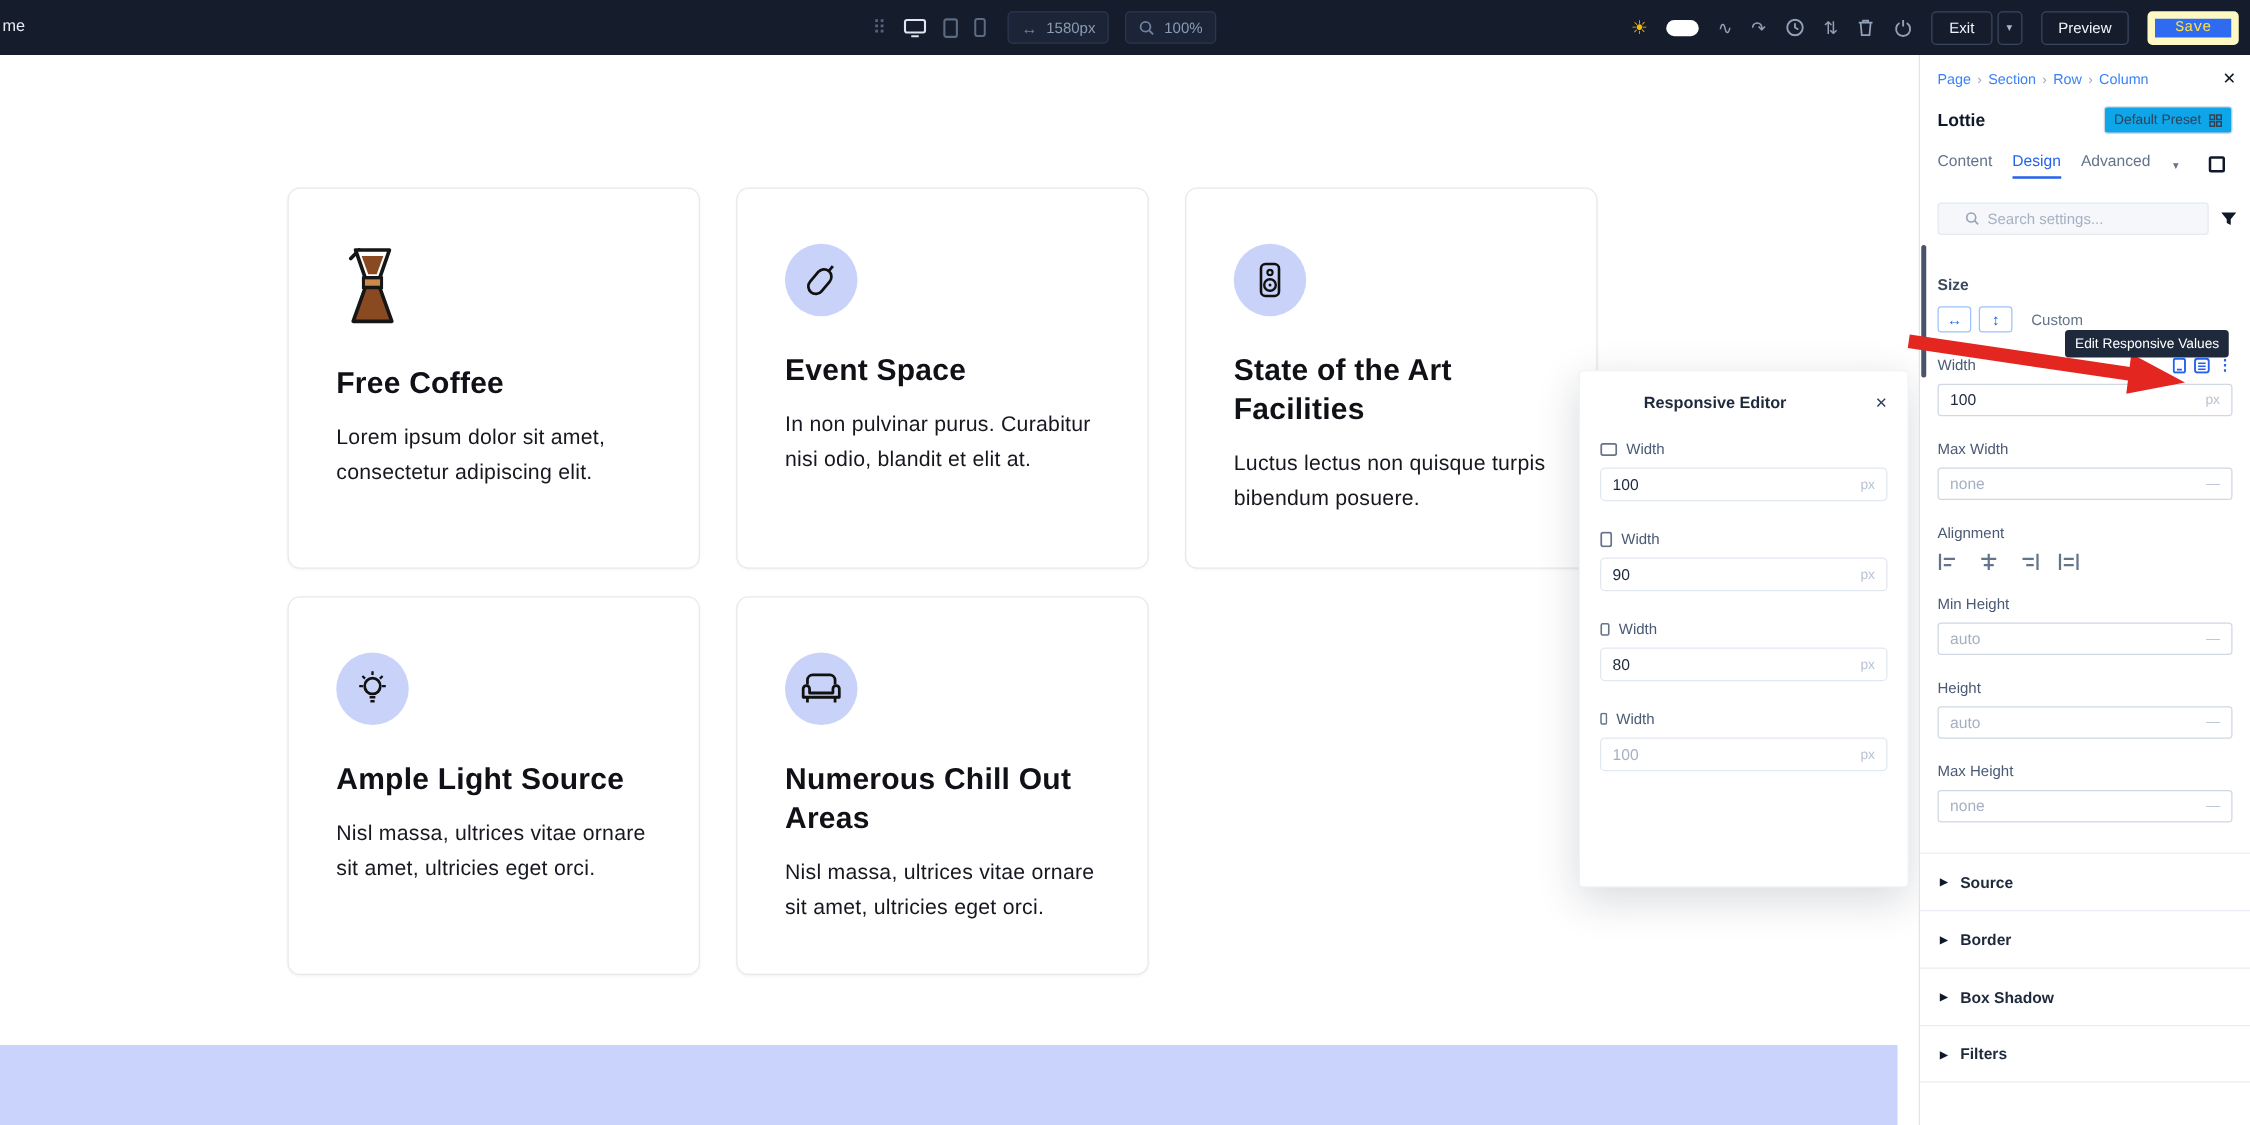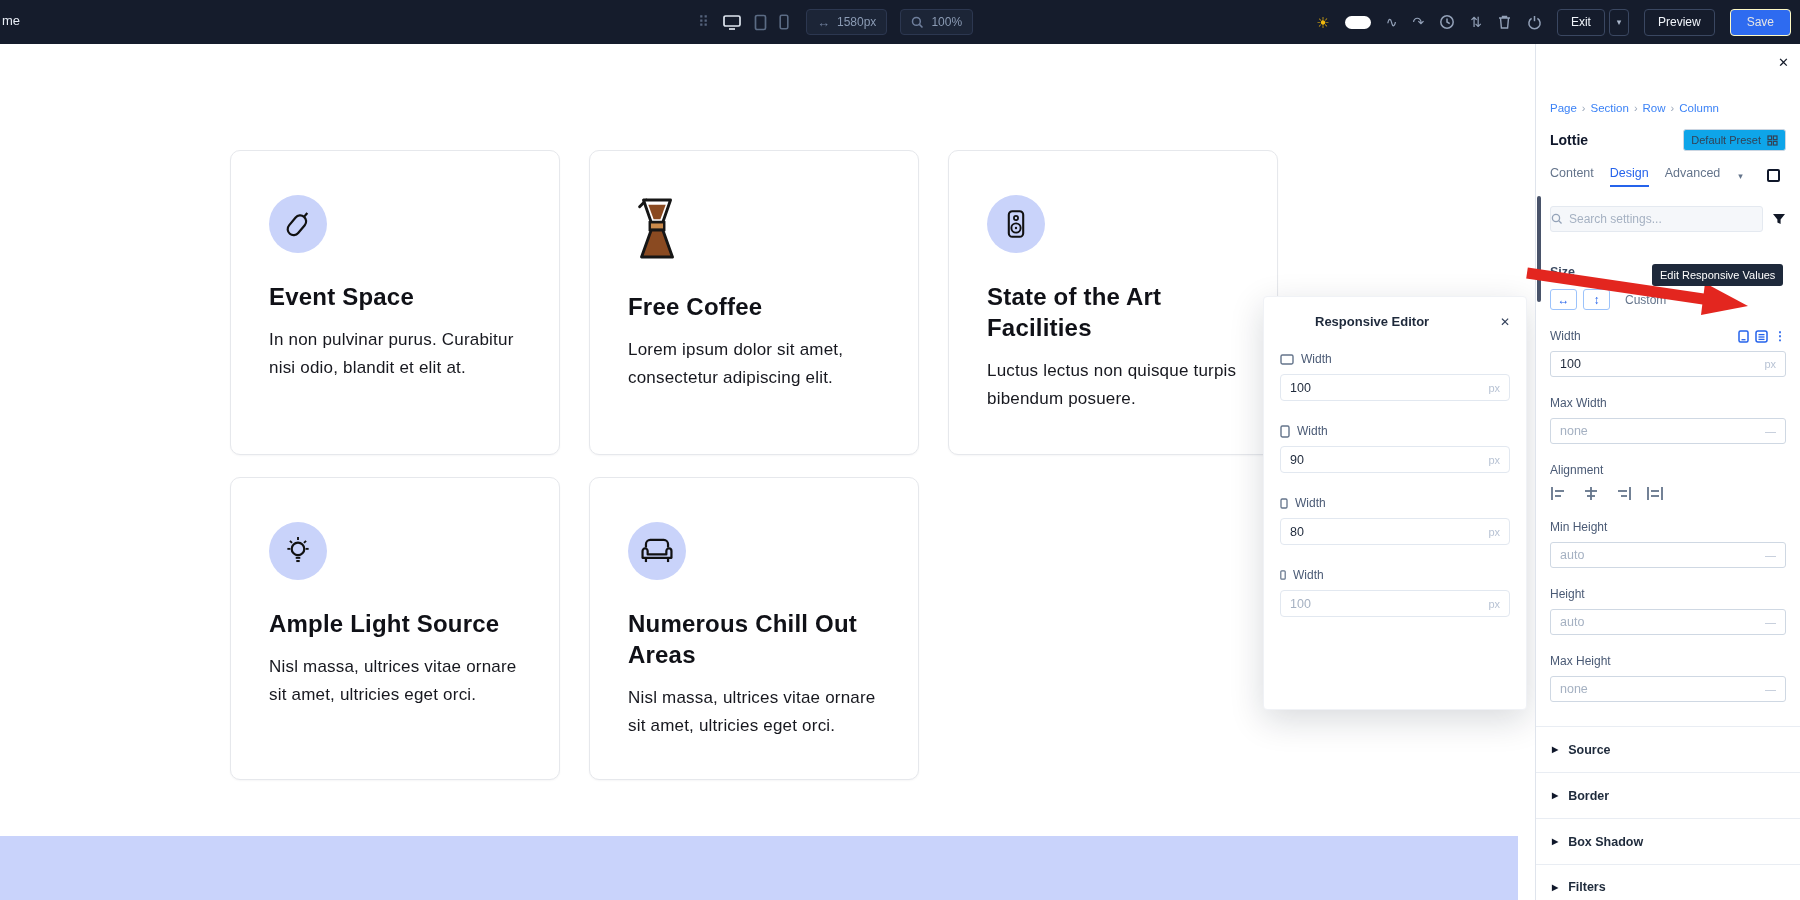--- a/index.html
+++ b/index.html
@@ -14,21 +14,21 @@
   .dev-group { display:flex; align-items:center; gap:12px; margin-right:4px; }
   .dev { display:flex; align-items:center; cursor:pointer; }
   .chip { display:flex; align-items:center; gap:7px; height:26px; padding:0 10px; background:#1c2537; border:1px solid #2c3750; border-radius:4px; color:#8b9bb4; font-size:12px; cursor:pointer; }
   .chip .glyph { font-size:13px; color:#6f7f9c; }
   .tb-right { position:absolute; right:9px; top:0; height:44px; display:flex; align-items:center; gap:15px; }
   .tb-ico { color:#93a1b8; font-size:14px; display:flex; align-items:center; cursor:pointer; line-height:1; }
   .sun { color:#f2b90d; font-size:15px; }
   .toggle { width:26px; height:13px; background:#ffffff; border-radius:7px; cursor:pointer; }
   .tb-btn { height:27px; padding:0 13px; background:transparent; border:1px solid #3a4761; border-radius:4px; color:#f1f5fb; font-size:12px; font-family:inherit; cursor:pointer; }
   .tb-caret { height:27px; width:20px; padding:0; margin-left:-11px; background:transparent; border:1px solid #3a4761; border-radius:4px; color:#aab6ca; font-size:9px; cursor:pointer; }
-  .tb-save { height:27px; padding:0 16px; background:#2e6bf0; border:1px solid #fef9c3; border-radius:4px; color:#e5e5e5; font-size:12px; font-family:Liberation Sans, sans-serif; cursor:pointer; }
+  .tb-save { height:27px; padding:0 16px; background:#2e6bf0; border:6px solid #fef9c3; border-radius:4px; color:#fde047; font-size:12px; font-family:Liberation Mono, monospace; cursor:pointer; }
 
   
   .canvas { position:absolute; left:0; top:44px; width:1535px; height:856px; background:#fff; z-index:10; }
   .band { position:absolute; left:0; bottom:0; width:1518px; height:64px; background:#c9d3fb; }
   .cards { position:absolute; left:230px; top:106px; display:grid; grid-template-columns:330px 330px 330px; grid-template-rows:305px 303px; column-gap:29px; row-gap:22px; }
   .card { background:#fff; border:1px solid #e6e8ec; border-radius:10px; padding:44px 28px 0 38px; box-shadow:0 1px 2px rgba(20,20,40,.04); cursor:pointer; }
   .icon-circle { width:58px; height:58px; border-radius:50%; background:#c9d3fa; display:flex; align-items:center; justify-content:center; }
   .icon-plain { width:62px; height:68px; display:flex; align-items:flex-end; }
   .card h3 { margin-top:28px; font-size:24px; font-weight:700; color:#101117; line-height:1.3; max-width:256px; letter-spacing:.2px; }
   .card p { margin-top:14px; font-size:17px; line-height:1.65; color:#17181f; max-width:262px; letter-spacing:.2px; }
@@ -41,34 +41,34 @@
   .pfield-label { margin-top:23px; display:flex; align-items:center; gap:7px; font-size:12px; color:#4a5a75; }
   .pfield-input { margin-top:8px; height:27px; border:1px solid #e2e8f0; border-radius:4px; display:flex; align-items:center; padding:0 9px; }
   .pfield-input input { flex:1; min-width:0; border:0; outline:0; font-size:12.5px; color:#1e293b; font-family:inherit; background:transparent; }
   .unit { font-size:11px; color:#b8c3d4; }
   input::placeholder { color:#a5b1c2; }
   .dev-glyph { display:flex; align-items:center; }
 
   
   .sidebar { position:absolute; right:0; top:44px; width:265px; height:856px; background:#fff; border-left:1px solid #dfe4ec; z-index:45; padding:14px 14px 0; }
   .side-scroll { position:absolute; left:1px; top:152px; width:4px; height:106px; background:#49536a; border-radius:2px; cursor:grab; }
-  .crumbs { display:flex; align-items:center; gap:5px; font-size:11.5px; color:#3b82f6;margin-top:44px; }
+  .crumbs { display:flex; align-items:center; gap:5px; font-size:11.5px; color:#3b82f6; }
   .crumb { cursor:pointer; }
   .crumb-sep { color:#9aa7ba; font-size:11px; }
   .side-close { position:absolute; right:11px; top:11px; font-size:13px; color:#111827; cursor:pointer; }
   .el-row { margin-top:15px; display:flex; align-items:center; justify-content:space-between; }
   .el-title { font-size:14px; font-weight:700; color:#0f172a; }
   .preset-btn { display:flex; align-items:center; gap:6px; border:1px solid #cbd5e1; background:#0ea5e9; border-radius:3px; font-size:11px; color:#334155; padding:4px 7px; font-family:inherit; cursor:pointer; }
   .tabs { margin-top:15px; display:flex; align-items:center; gap:16px; font-size:12.5px; color:#64748b; }
   .tab { cursor:pointer; padding-bottom:5px; }
   .tab.active { color:#2563eb; border-bottom:2px solid #2563eb; margin-bottom:-2px; }
   .tabs-caret { font-size:9px; color:#64748b; cursor:pointer; margin-left:2px; }
   .sq-icon { width:13px; height:13px; border:2px solid #0f172a; border-radius:2px; margin-left:8px; cursor:pointer; }
   .search-row { margin-top:21px; display:flex; align-items:center; gap:9px; }
-  .search-box { flex:1; height:26px; background:#f5f7fa; border:1px solid #e4e9f0; border-radius:3px; display:flex; align-items:center; gap:6px; padding:0 0; }
+  .search-box { flex:1; height:26px; background:#f5f7fa; border:1px solid #e4e9f0; border-radius:3px; display:flex; align-items:center; gap:6px; padding:0 21px; }
   .search-box input { flex:1; min-width:0; border:0; outline:0; background:transparent; font-size:12px; color:#334155; font-family:inherit; }
   .funnel { cursor:pointer; display:flex; }
   .sec-label { margin-top:33px; font-size:12.5px; font-weight:700; color:#3b4a61; }
   .seg-row { margin-top:10px; display:flex; align-items:center; gap:6px; }
   .seg-btn { width:27px; height:21px; border:1px solid #9cc3fb; background:#fff; border-radius:3px; color:#2563eb; font-size:12px; line-height:1; cursor:pointer; }
   .custom-lbl { margin-left:9px; font-size:12px; color:#64748b; }
   .f-label-row { margin-top:19px; display:flex; align-items:center; justify-content:space-between; }
   .f-label { font-size:12px; color:#4a5a75; }
   .resp-icons { display:flex; align-items:center; gap:6px; color:#2563eb; }
   .resp-icons .kebab { font-size:12px; font-weight:700; cursor:pointer; }
@@ -153,44 +153,44 @@
     <button class="tb-caret">▾</button>
     <button class="tb-btn">Preview</button>
     <button class="tb-save">Save</button>
   </div>
 </header>
 
 <main class="canvas">
   <div class="cards">
 
     <div class="card">
-      <span class="icon-circle">
-        <svg viewBox="0 0 40 40" width="34" height="34">
-          <g transform="rotate(40 20 20)">
-            <rect x="13" y="9" width="14" height="26" rx="7" fill="none" stroke="#111" stroke-width="2.6"></rect>
-            <line x1="20" y1="3" x2="20" y2="9" stroke="#111" stroke-width="2.6"></line>
-          </g>
-        </svg>
-      </span>
-      <h3>Event Space</h3>
-      <p>In non pulvinar purus. Curabitur nisi odio, blandit et elit at.</p>
-    </div>
-
-    <div class="card">
       <span class="icon-plain">
         <svg viewBox="0 0 60 68" width="58" height="66">
           <path d="M19 3 L12 10" stroke="#161616" stroke-width="3" stroke-linecap="round"></path>
           <path d="M16 3 H44 L36 26 H24 Z" fill="#fff" stroke="#161616" stroke-width="3" stroke-linejoin="round"></path>
           <path d="M21 8 H39 L33.5 23 H26.5 Z" fill="#8a4a21"></path>
           <rect x="22.5" y="26" width="15" height="8" fill="#c98a4b" stroke="#161616" stroke-width="2.5"></rect>
           <path d="M24 34 H36 L46 62 H14 Z" fill="#8a4a21" stroke="#161616" stroke-width="3" stroke-linejoin="round"></path>
         </svg>
       </span>
       <h3>Free Coffee</h3>
       <p>Lorem ipsum dolor sit amet, consectetur adipiscing elit.</p>
+    </div>
+
+    <div class="card">
+      <span class="icon-circle">
+        <svg viewBox="0 0 40 40" width="34" height="34">
+          <g transform="rotate(40 20 20)">
+            <rect x="13" y="9" width="14" height="26" rx="7" fill="none" stroke="#111" stroke-width="2.6"></rect>
+            <line x1="20" y1="3" x2="20" y2="9" stroke="#111" stroke-width="2.6"></line>
+          </g>
+        </svg>
+      </span>
+      <h3>Event Space</h3>
+      <p>In non pulvinar purus. Curabitur nisi odio, blandit et elit at.</p>
     </div>
 
     <div class="card">
       <span class="icon-circle">
         <svg viewBox="0 0 40 40" width="32" height="32">
           <rect x="11" y="4" width="18" height="32" rx="4.5" fill="none" stroke="#111" stroke-width="2.6"></rect>
           <circle cx="20" cy="12.5" r="2.6" fill="none" stroke="#111" stroke-width="2.2"></circle>
           <circle cx="20" cy="25" r="5.8" fill="none" stroke="#111" stroke-width="2.4"></circle>
           <circle cx="20" cy="25" r="1.5" fill="#111"></circle>
         </svg>

